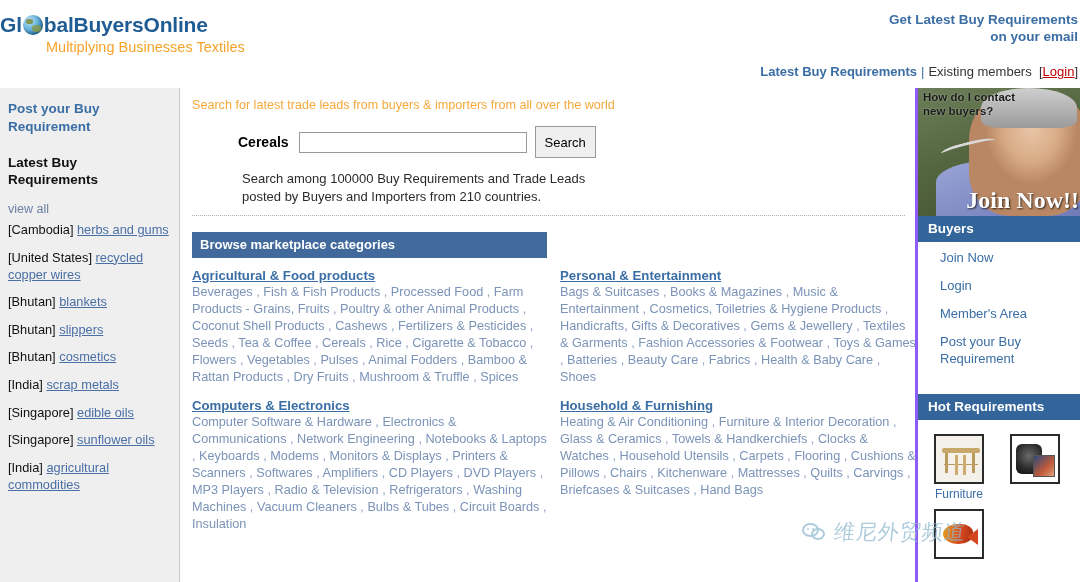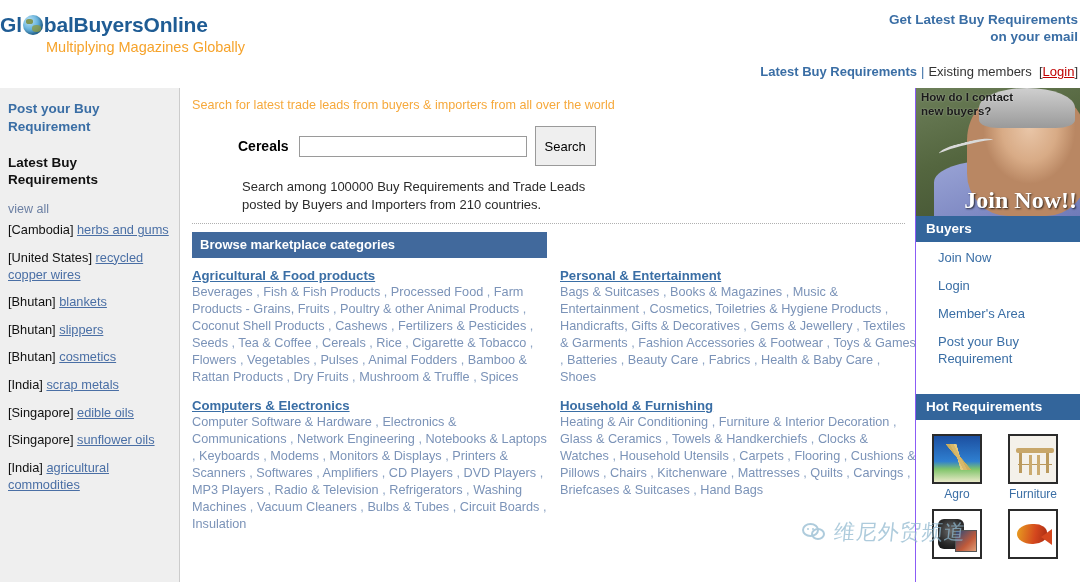--- a/index.html
+++ b/index.html
@@ -179,21 +179,21 @@
   #kw-input {
     width: 228px; height: 21px;
     border: 1px solid #9a9a9a;
     background: #fff;
     font-family: "Liberation Sans", sans-serif;
     font-size: 12px;
     padding: 1px 3px;
   }
   #search-btn {
     margin-left: 8px;
-    height: 40px;
+    height: 32px;
     padding: 0 9px;
     border: 1px solid #9a9a9a;
     background: #EFEFEF;
     font-family: "Liberation Sans", sans-serif;
     font-size: 13px;
     color: #000;
     cursor: pointer;
   }
   #search-note {
     margin: 12px 0 0 50px;
@@ -201,21 +201,21 @@
     color: #2b2b2b;
     line-height: 1.35;
   }
   #divider {
     margin: 10px 0 0 0;
     border: 0;
     border-top: 1px dotted #b0b0b0;
     height: 0;
   }
   #browse-bar {
-    margin-top: 8px;
+    margin-top: 16px;
     background: #41699C;
     color: #ffffff;
     font-weight: bold;
     font-size: 13px;
     padding: 5px 8px 6px 8px;
     width: 355px;
   }
   #cat-grid {
     display: flex;
     margin-top: 10px;
@@ -239,21 +239,21 @@
   .cat-items a {
     color: #7B93B8;
     text-decoration: none;
   }
   .cat-items .comma { color: #8da4c4; }
 
   
   #right-sidebar {
     width: 165px;
     flex: none;
-    border-left: 1px solid #8b5cf6;
+    border-left: 3px solid #8b5cf6;
     background: #ffffff;
     overflow: hidden;
   }
   #promo-banner {
     position: relative;
     width: 165px; height: 128px;
     overflow: hidden;
     background: linear-gradient(160deg, #6d7f5a 0%, #54663f 45%, #3f4f30 100%);
   }
   #promo-banner .face {
@@ -436,21 +436,21 @@
 </head>
 <body>
 
 <div id="header">
   <div id="logo-block">
     <div id="logo-text">
       <span>Gl</span>
       <span id="logo-globe"></span>
       <span>balBuyersOnline</span>
     </div>
-    <div id="logo-tagline">Multiplying Magazines Globally</div>
+    <div id="logo-tagline">Multiplying Businesses Textiles</div>
   </div>
 
   <div id="header-promo">
     <div>Get Latest Buy Requirements</div>
     <div>on your email</div>
   </div>
 
   <div id="header-nav">
     <a class="strong" href="#">Latest Buy Requirements</a><span class="sep">|</span><span class="plain">Existing members</span>&nbsp;&nbsp;<span class="bracket">[</span><a class="login" href="#">Login</a><span class="bracket">]</span>
   </div>
@@ -524,24 +524,20 @@
     <div class="rs-links" id="buyers-links">
         <a href="#">Join Now</a>
         <a href="#">Login</a>
         <a href="#">Member's Area</a>
         <a href="#">Post your Buy Requirement</a>
       </div>
 
     <div class="rs-bar" id="hot-bar">Hot Requirements</div>
     <div id="hot-grid">
         <div class="hot-cell">
-          <div class="hot-thumb thumb-agro"></div>
-          <div class="hot-label">Agro</div>
-        </div>
-        <div class="hot-cell">
           <div class="hot-thumb thumb-furniture"></div>
           <div class="hot-label">Furniture</div>
         </div>
         <div class="hot-cell">
           <div class="hot-thumb thumb-electronics"></div>
           <div class="hot-label"></div>
         </div>
         <div class="hot-cell">
           <div class="hot-thumb thumb-fish"></div>
           <div class="hot-label"></div>

